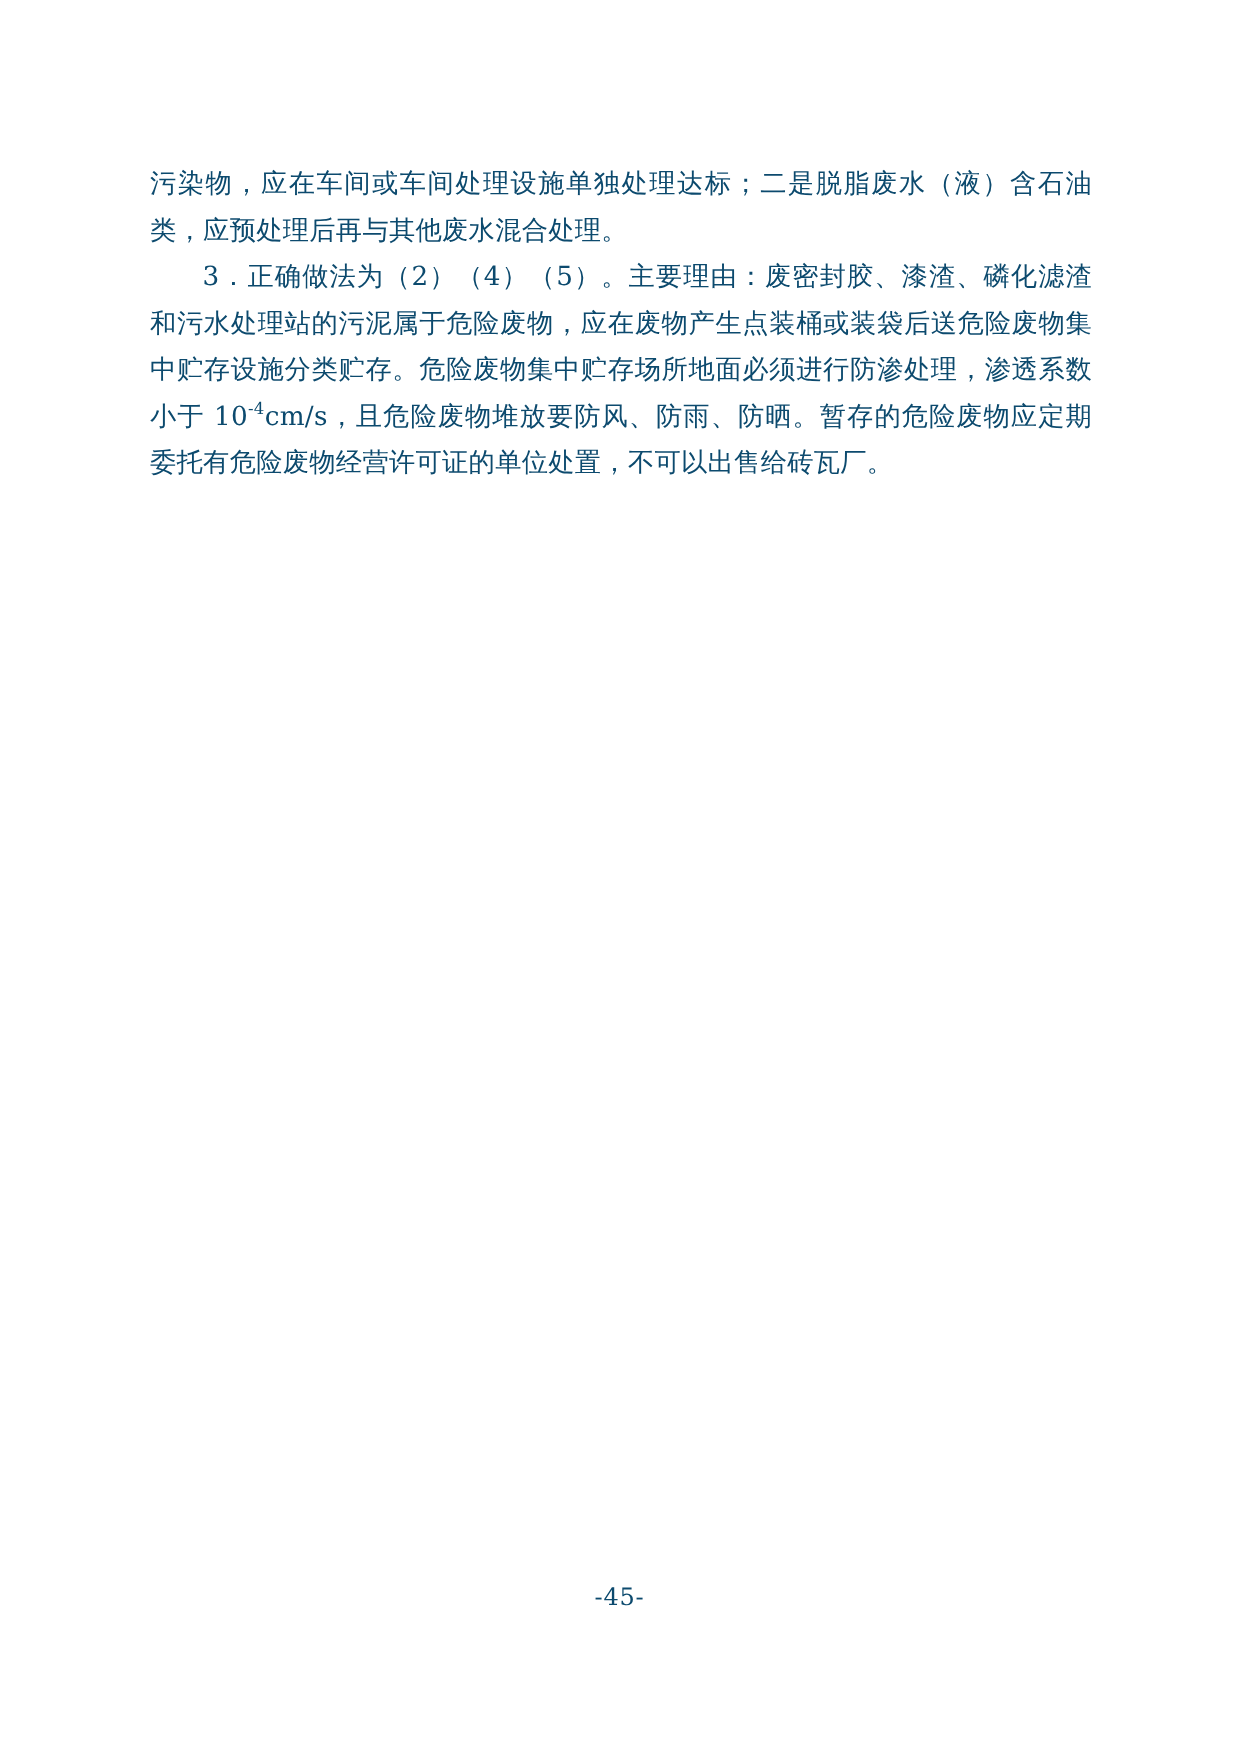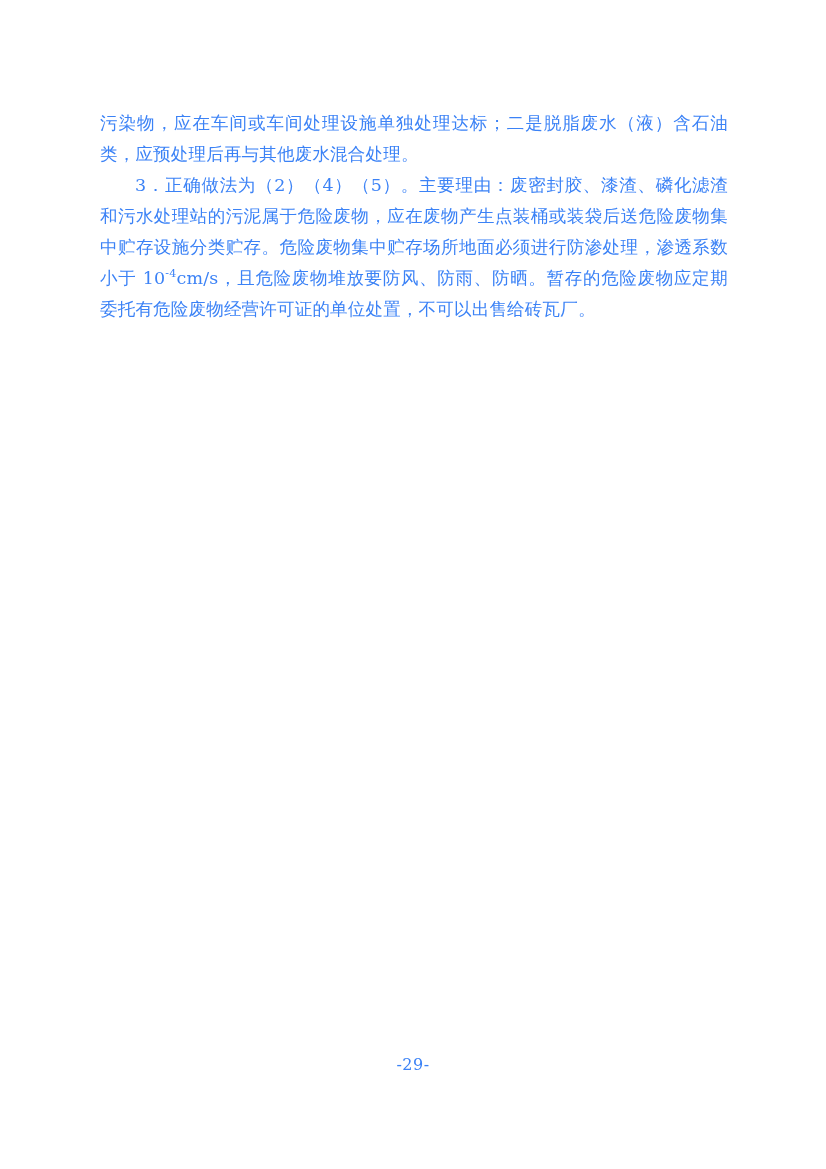--- a/index.html
+++ b/index.html
@@ -8,21 +8,21 @@
     background: #ffffff;
   }
   .page {
     position: relative;
     width: 826px;
     height: 1169px;
     background: #ffffff;
     margin: 0 auto;
     overflow: hidden;
     font-family: "DejaVu Serif", "Liberation Serif", serif;
-    color: #3b82f6;
+    color: #0c4a6e;
   }
   .content {
     position: absolute;
     left: 100px;
     top: 108px;
     width: 628px;
   }
   .para {
     font-size: 17.5px;
     line-height: 31px;
@@ -57,16 +57,16 @@
 
   <div class="content">
 
     <p class="para">污染物，应在车间或车间处理设施单独处理达标；二是脱脂废水（液）含石油类，应预处理后再与其他废水混合处理。</p>
 
     <p class="para indent"><span>3．正确做法为（2）（4）（5）。主要理由：废密封胶、漆渣、磷化滤渣和污水处理站的污泥属于危险废物，应在废物产生点装桶或装袋后送危险废物集中贮存设施分类贮存。危险废物集中贮存场所地面必须进行防渗处理，渗透系数小于 10</span><span class="sup">-4</span><span>cm/s，且危险废物堆放要防风、防雨、防晒。暂存的危险废物应定期委托有危险废物经营许可证的单位处置，不可以出售给砖瓦厂。</span></p>
 
   </div>
 
   <div class="footer">
-    <span>-29-</span>
+    <span>-45-</span>
   </div>
 
 </div>
 
 </body></html>

